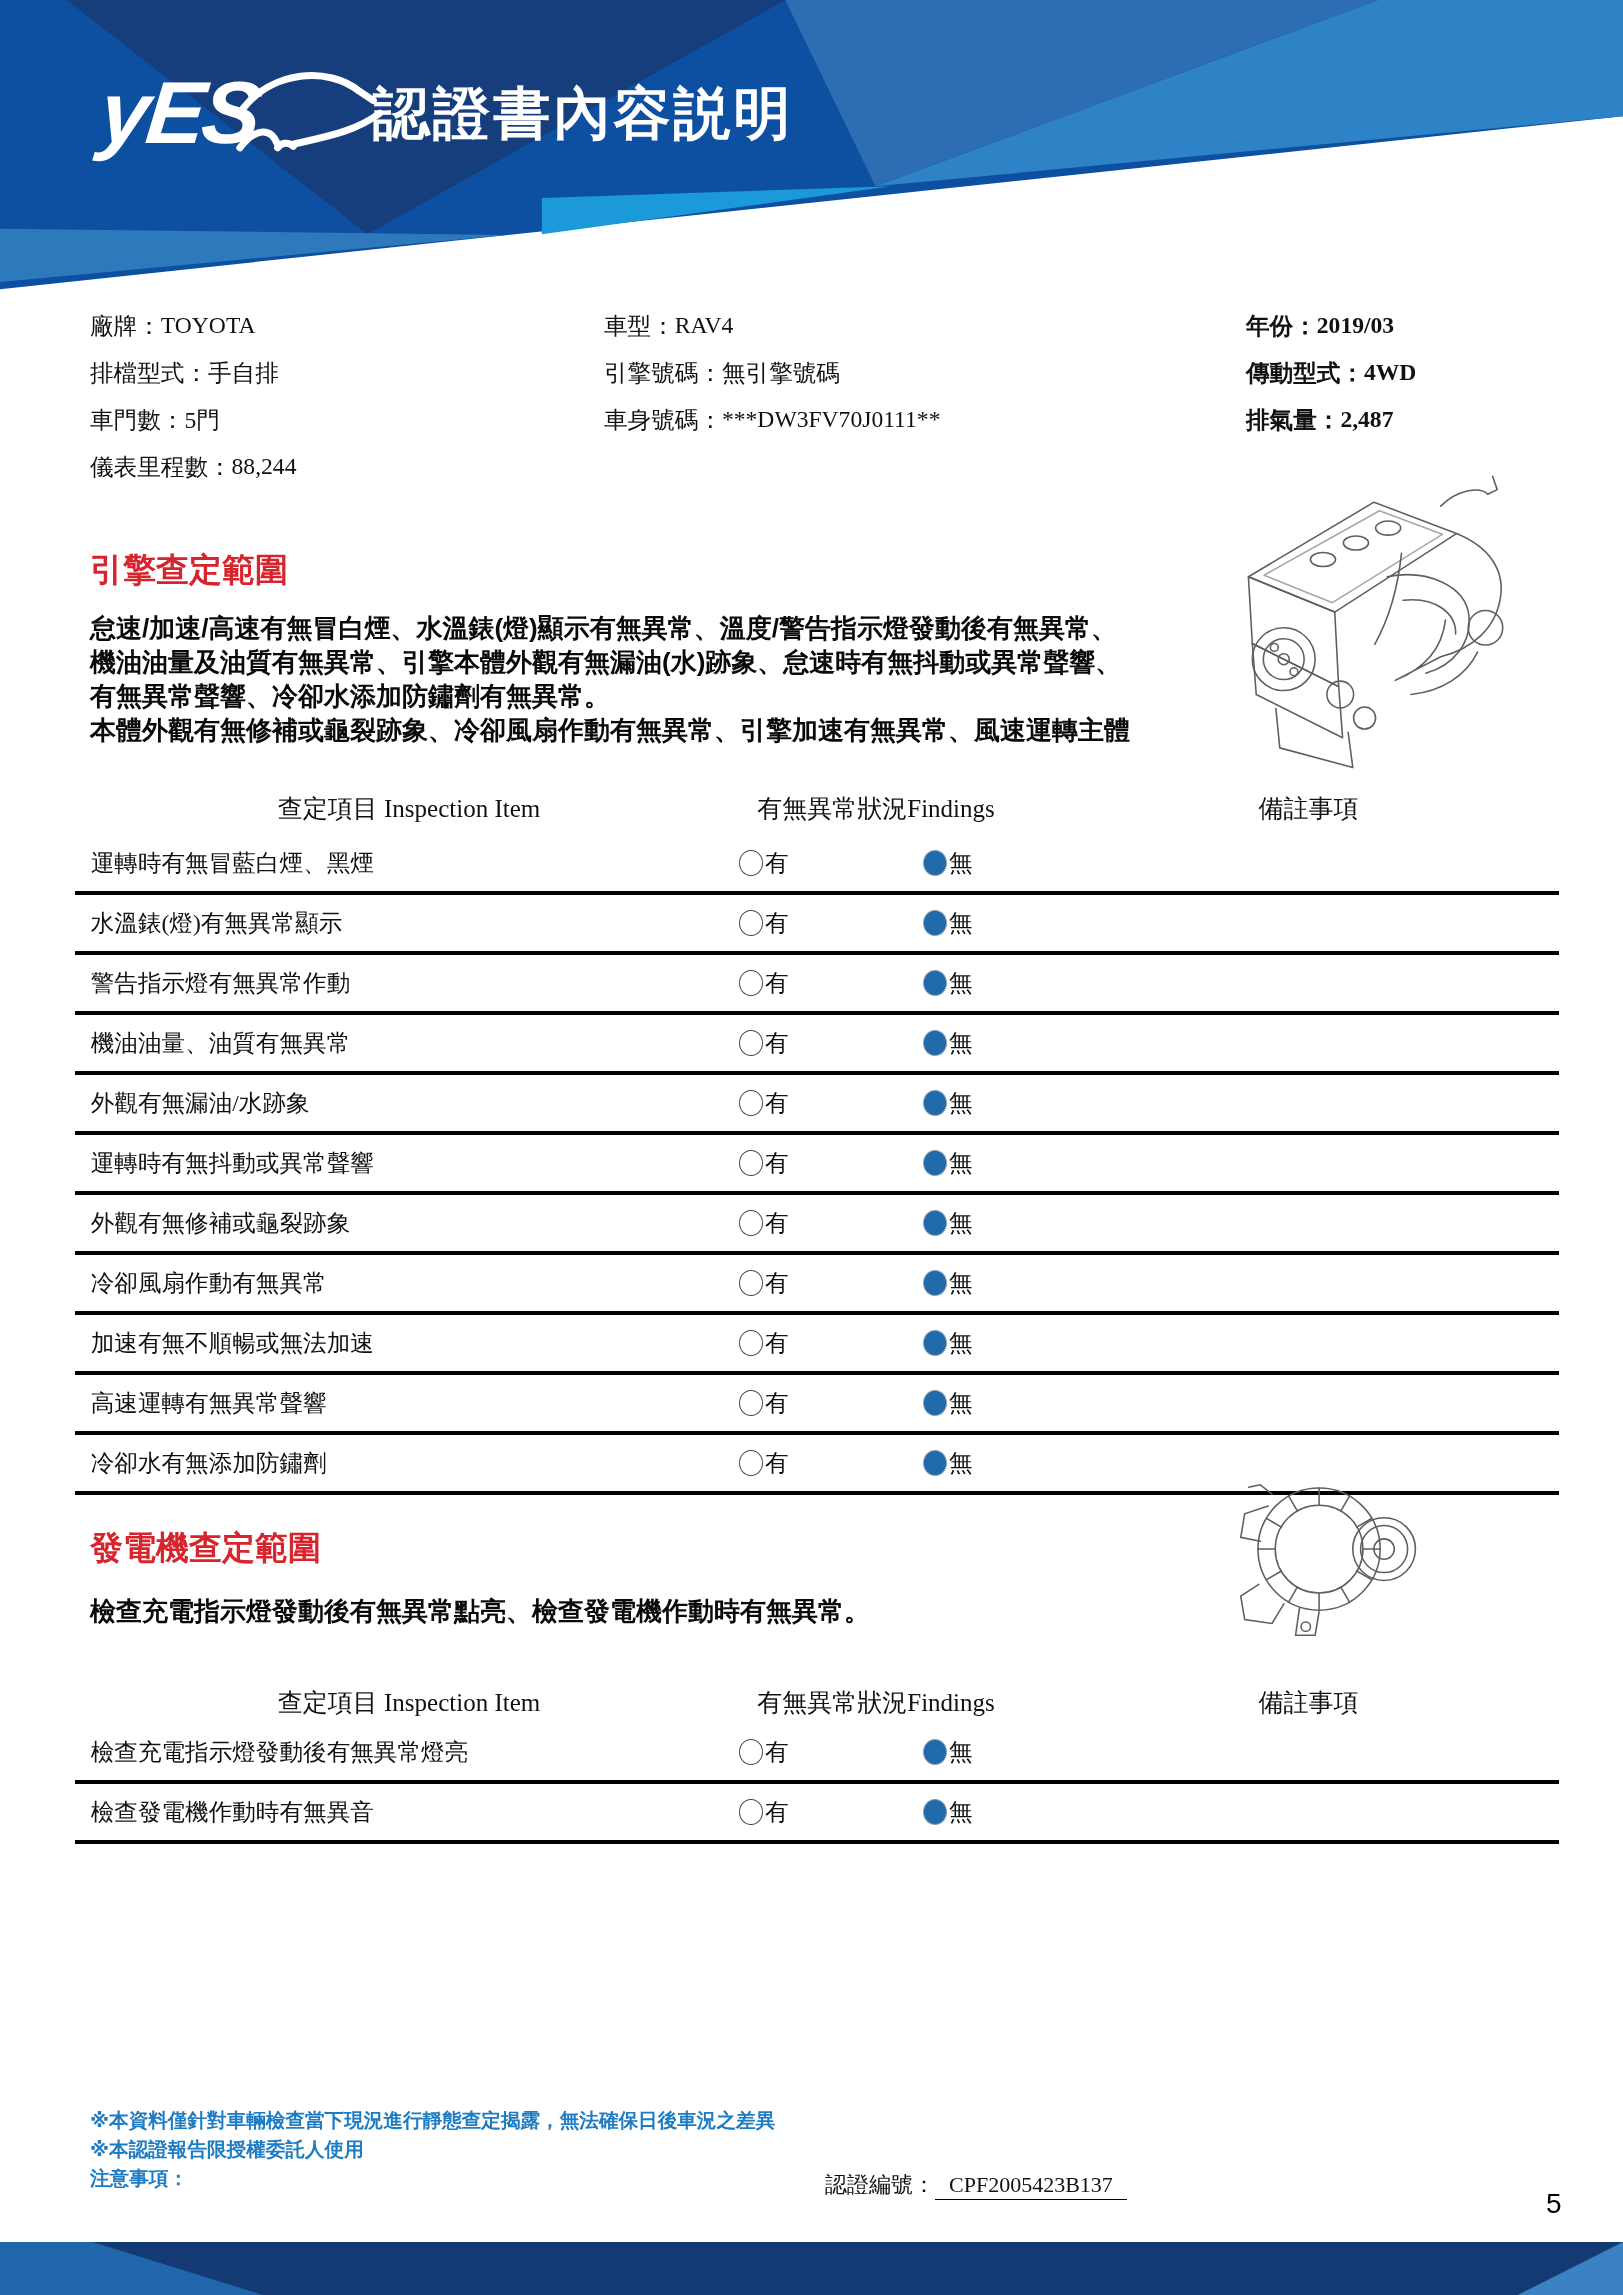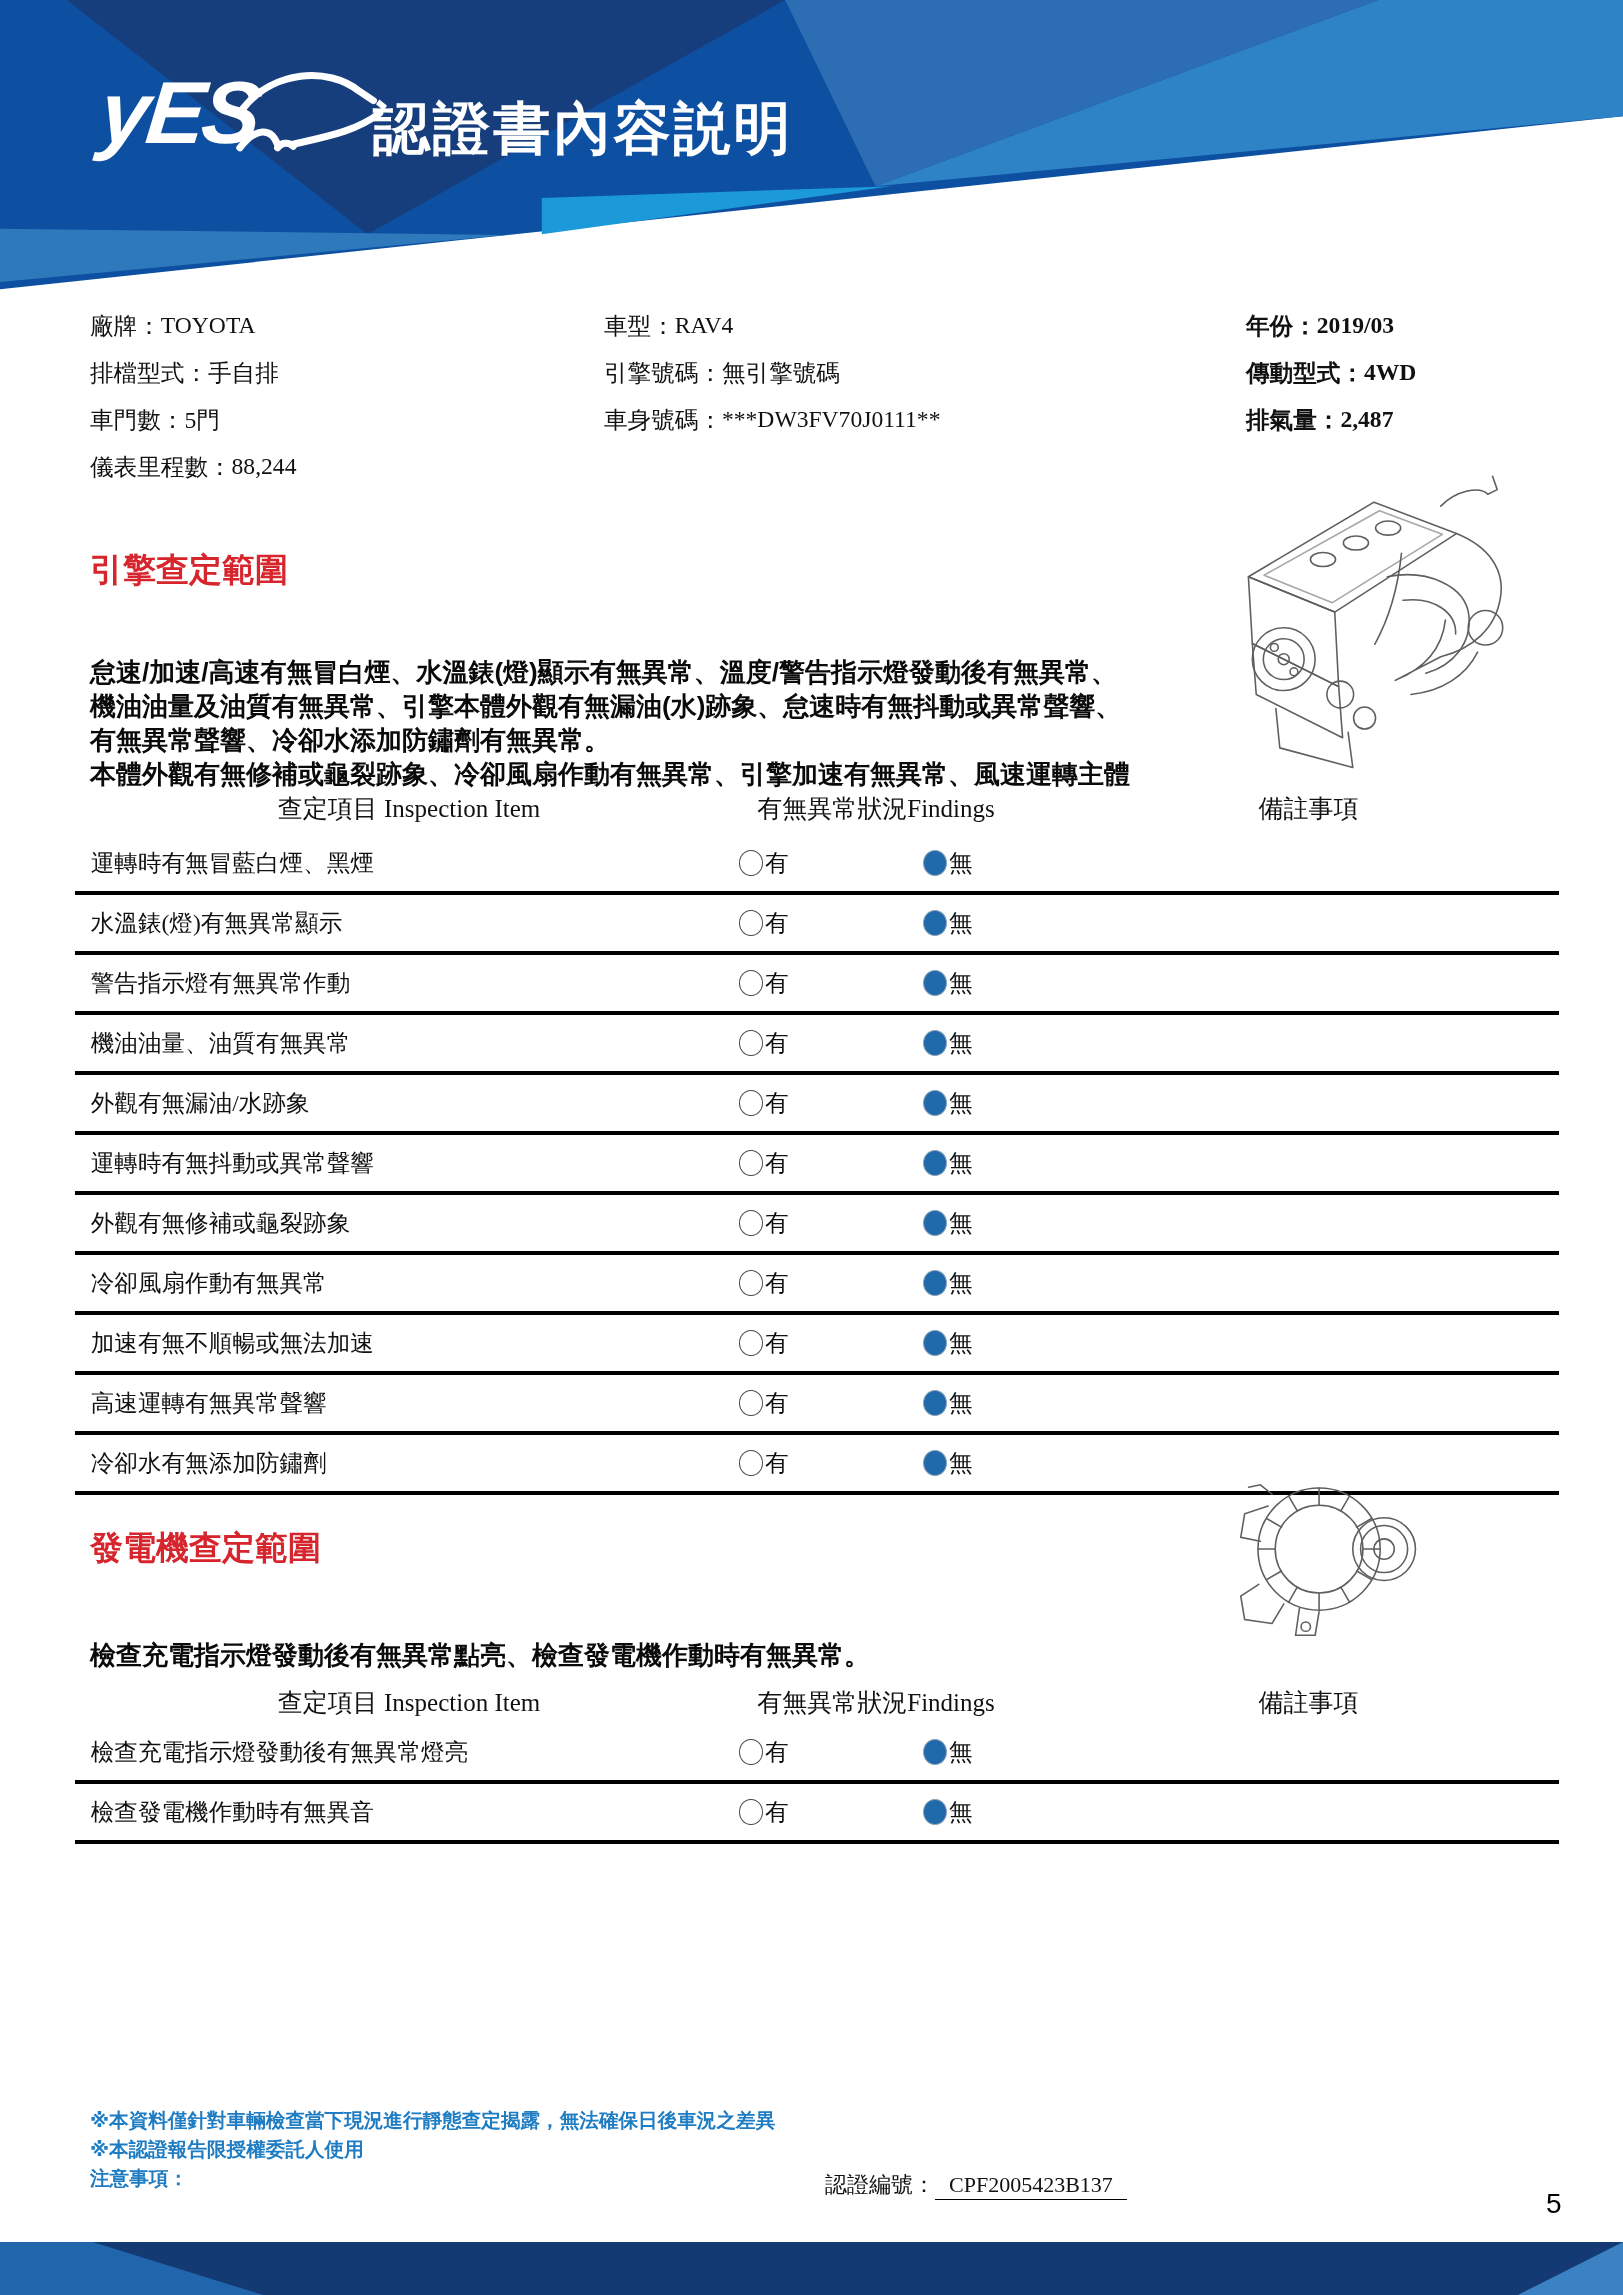--- a/index.html
+++ b/index.html
@@ -25,42 +25,41 @@
     font-family:"Liberation Sans","DejaVu Sans",sans-serif;
     font-style:italic;font-weight:800;font-size:88px;line-height:1;
     color:#fff;letter-spacing:-3.1px;transform:skewX(-6deg);
   }
   .car-svg{position:absolute;left:232px;top:55px;}
   .header-title{
     position:absolute;left:373px;top:85px;
     font-family:"Liberation Sans","DejaVu Sans",sans-serif;
     font-weight:800;font-size:57px;line-height:1;color:#fff;letter-spacing:3.1px;
     white-space:nowrap;
-    margin-top:15px;
   }
   
   .info-grid{position:absolute;left:90px;top:302px;width:1476px;height:196px;}
   .info-col{position:absolute;top:0;}
   .info-col[data-col="0"]{left:0;}
   .info-col[data-col="1"]{left:514px;}
   .info-col[data-col="2"]{left:1156px;font-weight:bold;}
   .info-item{height:47px;display:flex;align-items:center;font-size:23.6px;white-space:nowrap;}
   
   .sec-heading{
     position:absolute;left:90px;
     font-family:"Liberation Sans","DejaVu Sans",sans-serif;
     font-weight:800;font-size:33px;color:var(--accent-red,#d7252d);
     white-space:nowrap;
   }
   #engine-heading{top:548px;}
   #generator-heading{top:1526px;}
   .bold-desc{
     position:absolute;left:90px;width:1178px;
     font-family:"Liberation Sans","DejaVu Sans",sans-serif;
-    font-weight:800;font-size:26px;line-height:34px;color:#0a0a0a;margin-top:44px;
+    font-weight:800;font-size:26px;line-height:34px;color:#0a0a0a;
   }
   #engine-desc{top:611px;}
   #generator-desc{top:1594px;}
   
   .engine-art{position:absolute;left:1205px;top:459px;}
   .alt-art{position:absolute;left:1213px;top:1459px;}
   
   .tbl-head{position:absolute;left:75px;width:1484px;height:35px;font-size:25px;}
   #engine-tblhead{top:788px;}
   #generator-tblhead{top:1682px;}

